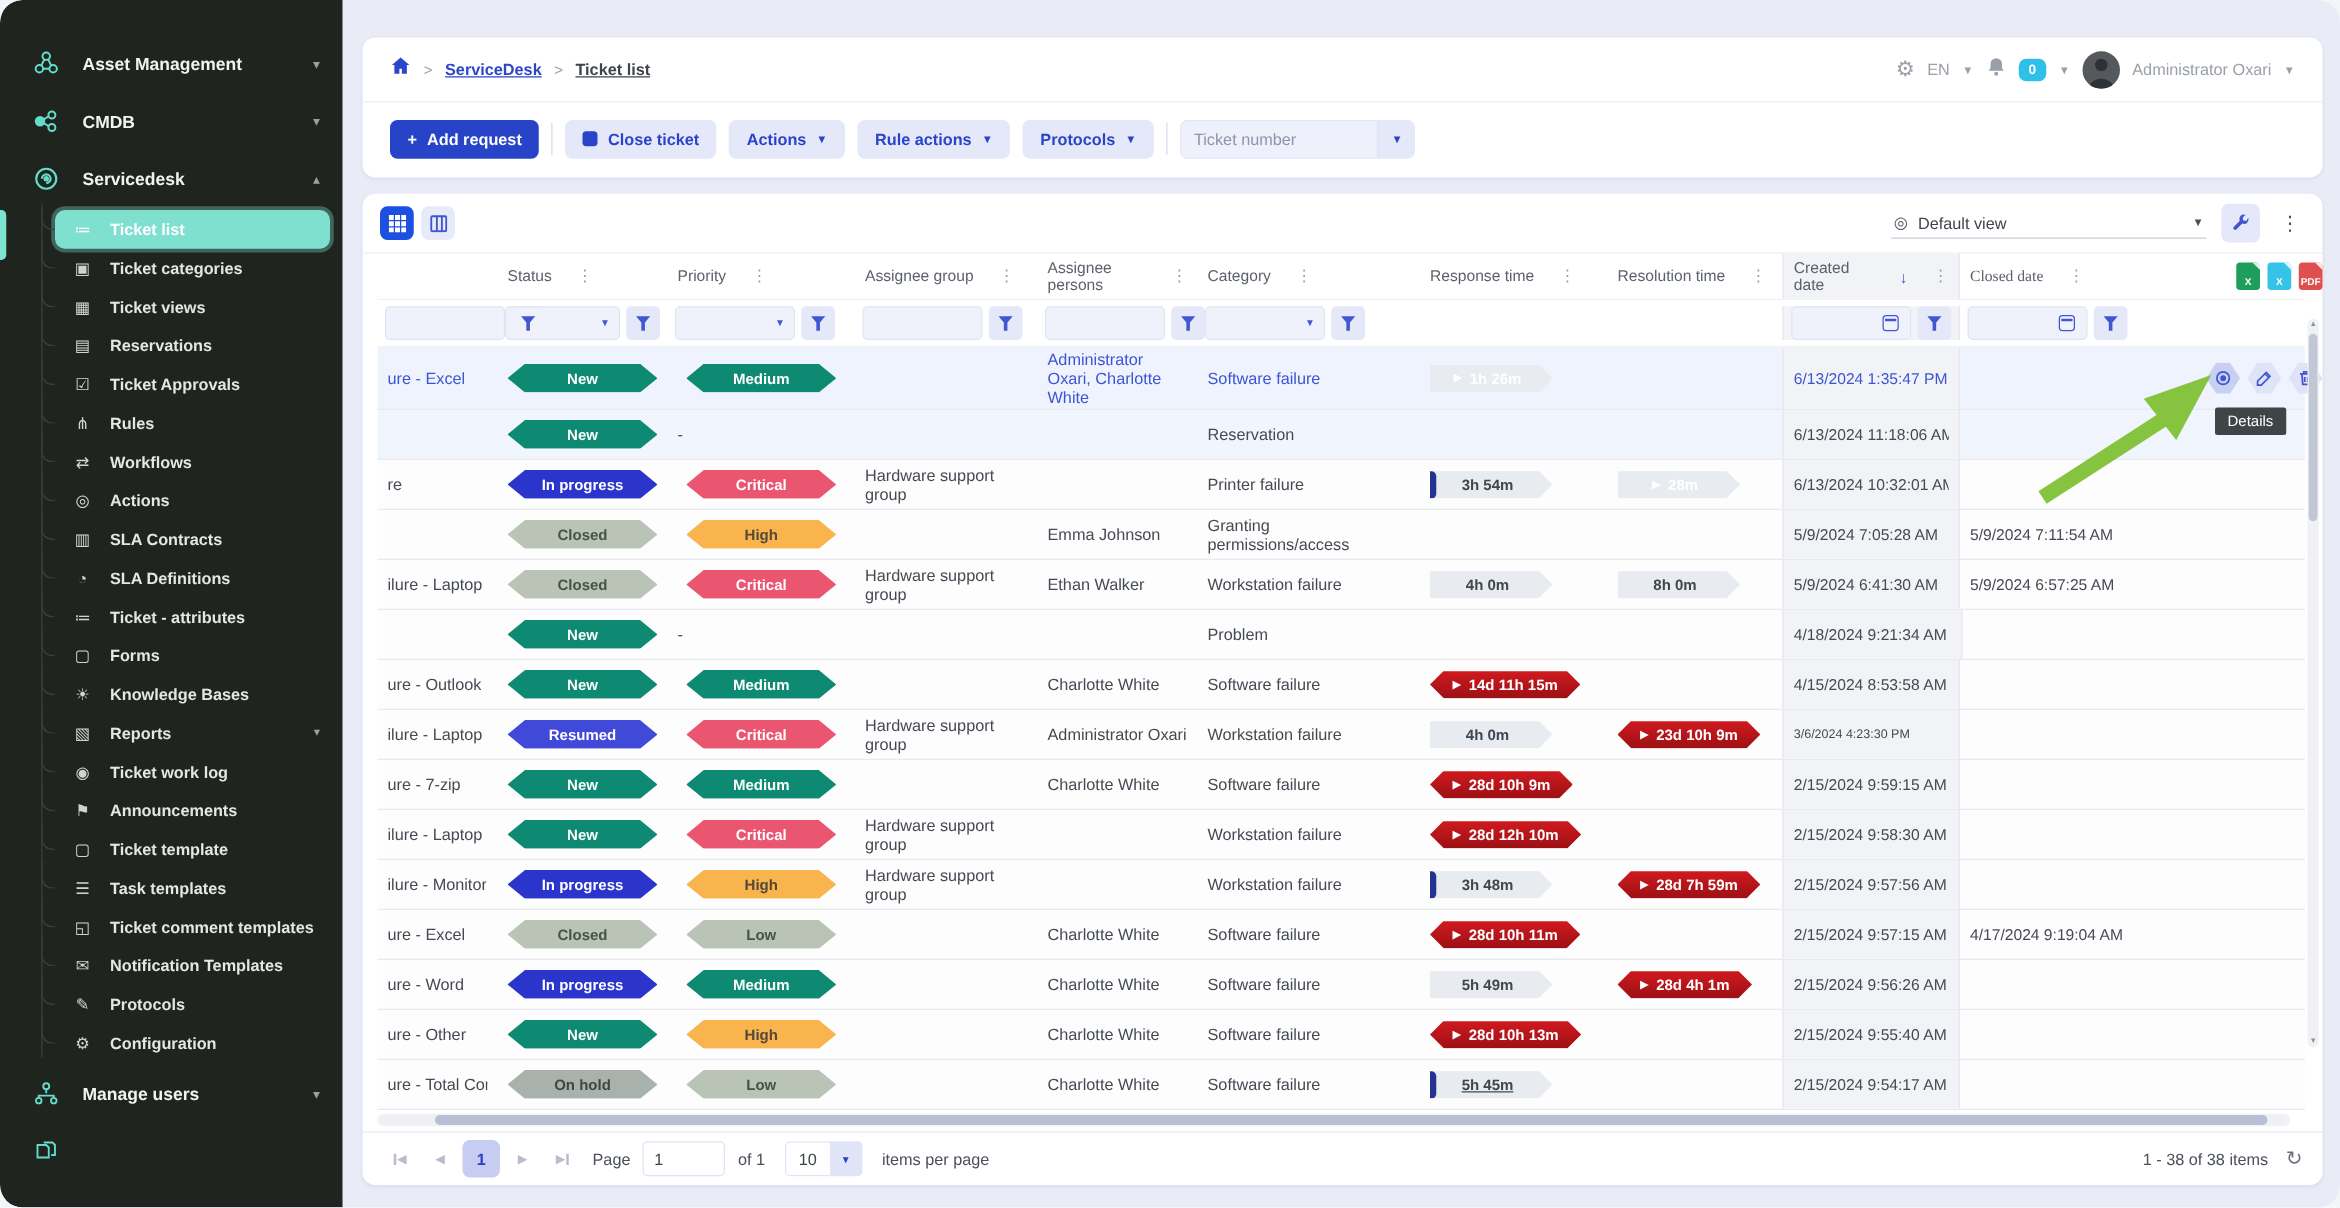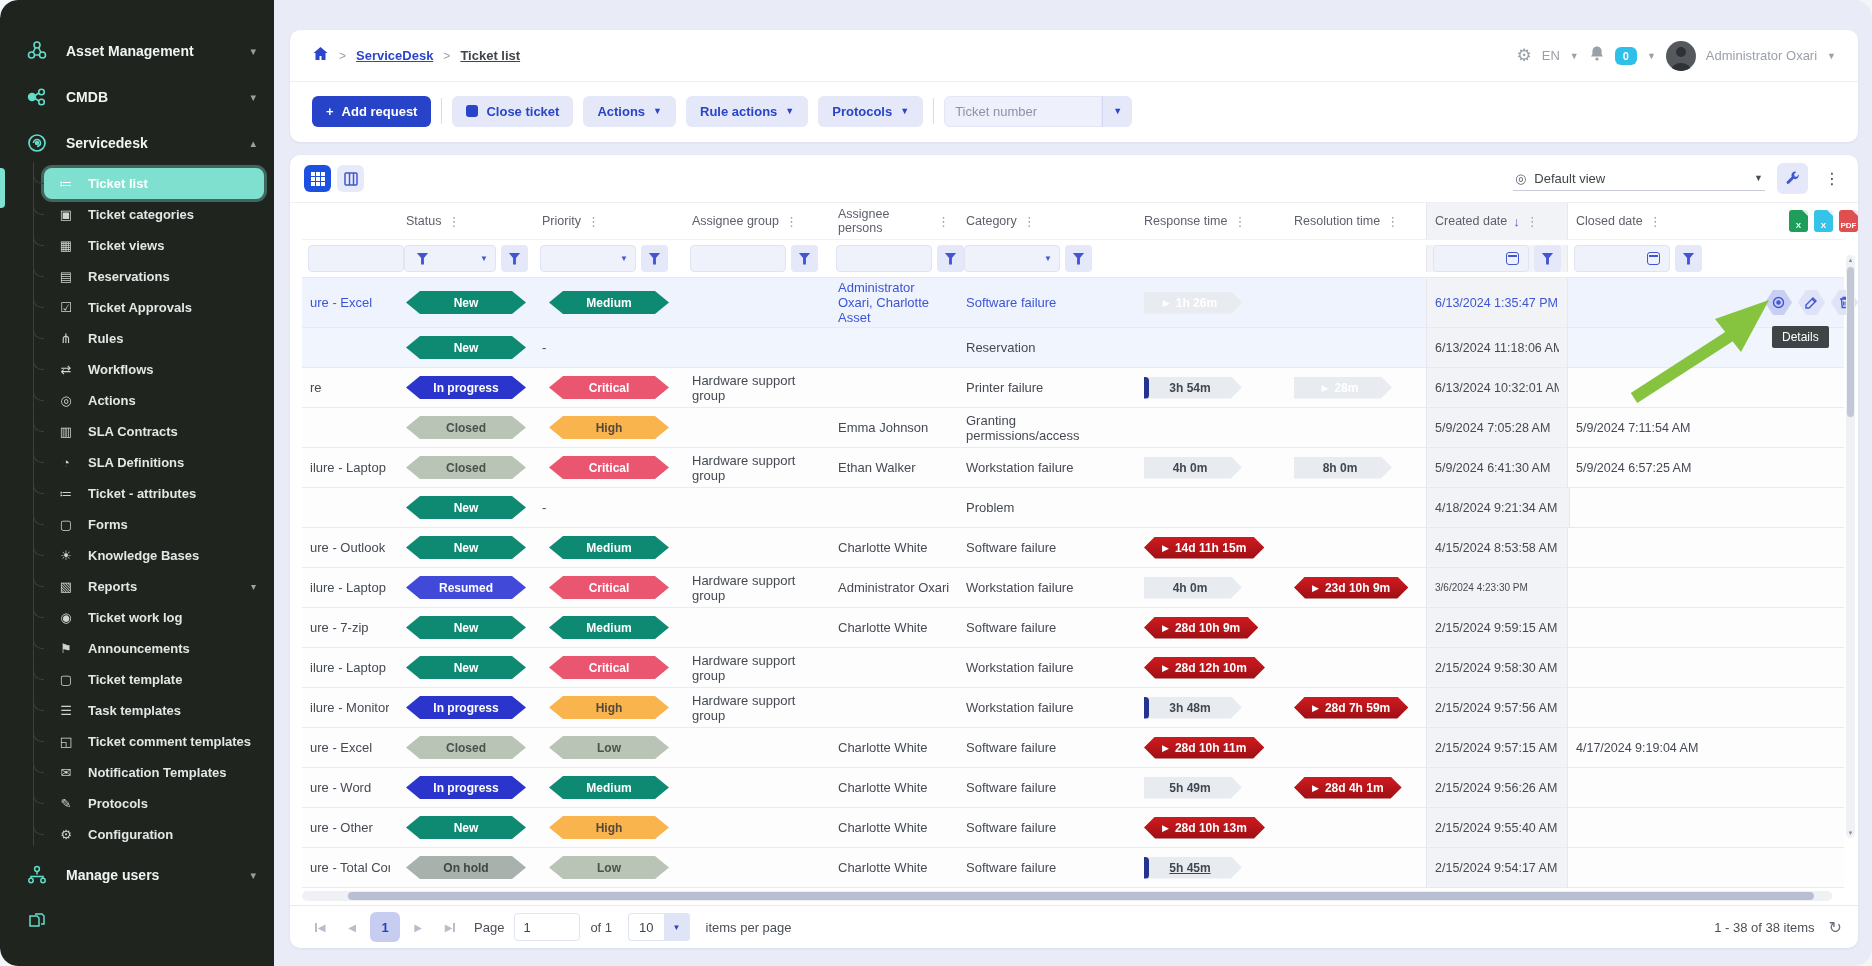--- a/index.html
+++ b/index.html
@@ -63,21 +63,21 @@
   .view-select { display:flex; align-items:center; gap:8px; width:252px; border-bottom:1px solid #c9cdda; padding:4px 2px; cursor:pointer; }
   .view-eye { font-size:13px; color:#5a5f6a; }
   .view-name { font-size:13px; color:#3f4449; flex:1; }
   .view-caret { font-size:9px; color:#4a4f55; }
   .wrench-btn { width:31px; height:31px; background:#e4e8f8; border:none; border-radius:6px; display:flex; align-items:center; justify-content:center; cursor:pointer; }
   .kebab-lg { font-size:16px; color:#4a4f55; cursor:pointer; padding:0 4px; }
 
   .tbl { position:absolute; left:12px; right:14px; top:48px; }
   .hrow, .frow, .drow { display:flex; align-items:stretch; }
   .hrow { height:37px; border-bottom:1px solid #f0f1f5; }
-  .hcell { display:flex; align-items:center; gap:6px; padding:0 8px; font-size:12.5px; color:#5c616c; cursor:pointer; }
+  .hcell { display:flex; align-items:center; gap:20px; padding:0 8px; font-size:12.5px; color:#5c616c; cursor:pointer; }
   .hcell .kebab { color:#9aa0aa; font-size:13px; cursor:pointer; }
   .hcell .sort { color:#4356d2; font-size:13px; font-weight:700; }
   .frow { height:38px; border-bottom:1px solid #e9eaf0; align-items:center; }
   .fcell { display:flex; align-items:center; gap:5px; padding:0 6px; }
   .f-input { flex:1; max-width:96px; height:27px; background:#f0f2fb; border:1px solid #e0e3f2; border-radius:4px; font-family:inherit; font-size:12px; padding:0 6px; color:#3f4449; }
   .f-select { flex:1; max-width:96px; height:27px; background:#f0f2fb; border:1px solid #e0e3f2; border-radius:4px; display:flex; align-items:center; justify-content:flex-end; padding:0 7px; cursor:pointer; }
   .f-select .c { font-size:8px; color:#4356d2; }
   .funnel-btn { width:27px; height:27px; background:#e4e8f8; border:none; border-radius:4px; display:flex; align-items:center; justify-content:center; cursor:pointer; flex:none; }
   .funnel { width:12px; height:12px; background:#4356d2; clip-path:polygon(0 0,100% 0,62% 46%,62% 100%,38% 100%,38% 46%); }
   .cal-icon { width:13px; height:13px; border:1.5px solid #4356d2; border-radius:3px; position:relative; flex:none; margin-right:2px; }
@@ -440,21 +440,21 @@
           </div>
           <div class="hcell" style="width: 140px; flex: 0 0 auto;">
             <span>Resolution time</span>
             <span class="kebab">⋮</span>
           </div>
           <div class="hcell col-shaded" style="width: 142px; flex: 0 0 auto;">
             <span>Created date</span>
             <span class="sort">↓</span>
             <span class="kebab">⋮</span>
           </div>
-          <div class="hcell" style="width: 140px; flex: 0 0 auto;">
+          <div class="hcell" style="width: 140px; flex: 0 0 auto; font-family: Liberation Serif, serif;">
             <span>Closed date</span>
             <span class="kebab">⋮</span>
           </div>
           <div class="hcell" style="width: 158px; flex: 0 0 auto;">
             <span class="exp-row">
               <span class="exp-ico" style="background: rgb(31, 157, 91);">X</span>
               <span class="exp-ico" style="background: rgb(53, 195, 232);">X</span>
               <span class="exp-ico" style="background: rgb(224, 79, 79);">PDF</span>
             </span>
           </div>
@@ -530,21 +530,21 @@
             <div class="cell" style="width: 136px; flex: 0 0 auto; justify-content: center;">
               <div class="badge" style="background: rgb(14, 138, 115); color: rgb(255, 255, 255);">New</div>
             </div>
             <div class="cell" style="width: 150px; flex: 0 0 auto; justify-content: center;">
               <div class="badge" style="background: rgb(14, 138, 115); color: rgb(255, 255, 255);">Medium</div>
             </div>
             <div class="cell wrap" style="width: 146px; flex: 0 0 auto;">
               <span></span>
             </div>
             <div class="cell wrap" style="width: 128px; flex: 0 0 auto;">
-              <span class="linky">Administrator Oxari, Charlotte Asset</span>
+              <span class="linky">Administrator Oxari, Charlotte White</span>
             </div>
             <div class="cell wrap" style="width: 178px; flex: 0 0 auto;">
               <span class="linky">Software failure</span>
             </div>
             <div class="cell" style="width: 150px; flex: 0 0 auto;">
               <div class="pill paused">
                 <span class="play">▶</span>
                 <span>1h 26m</span>
               </div>
             </div>

